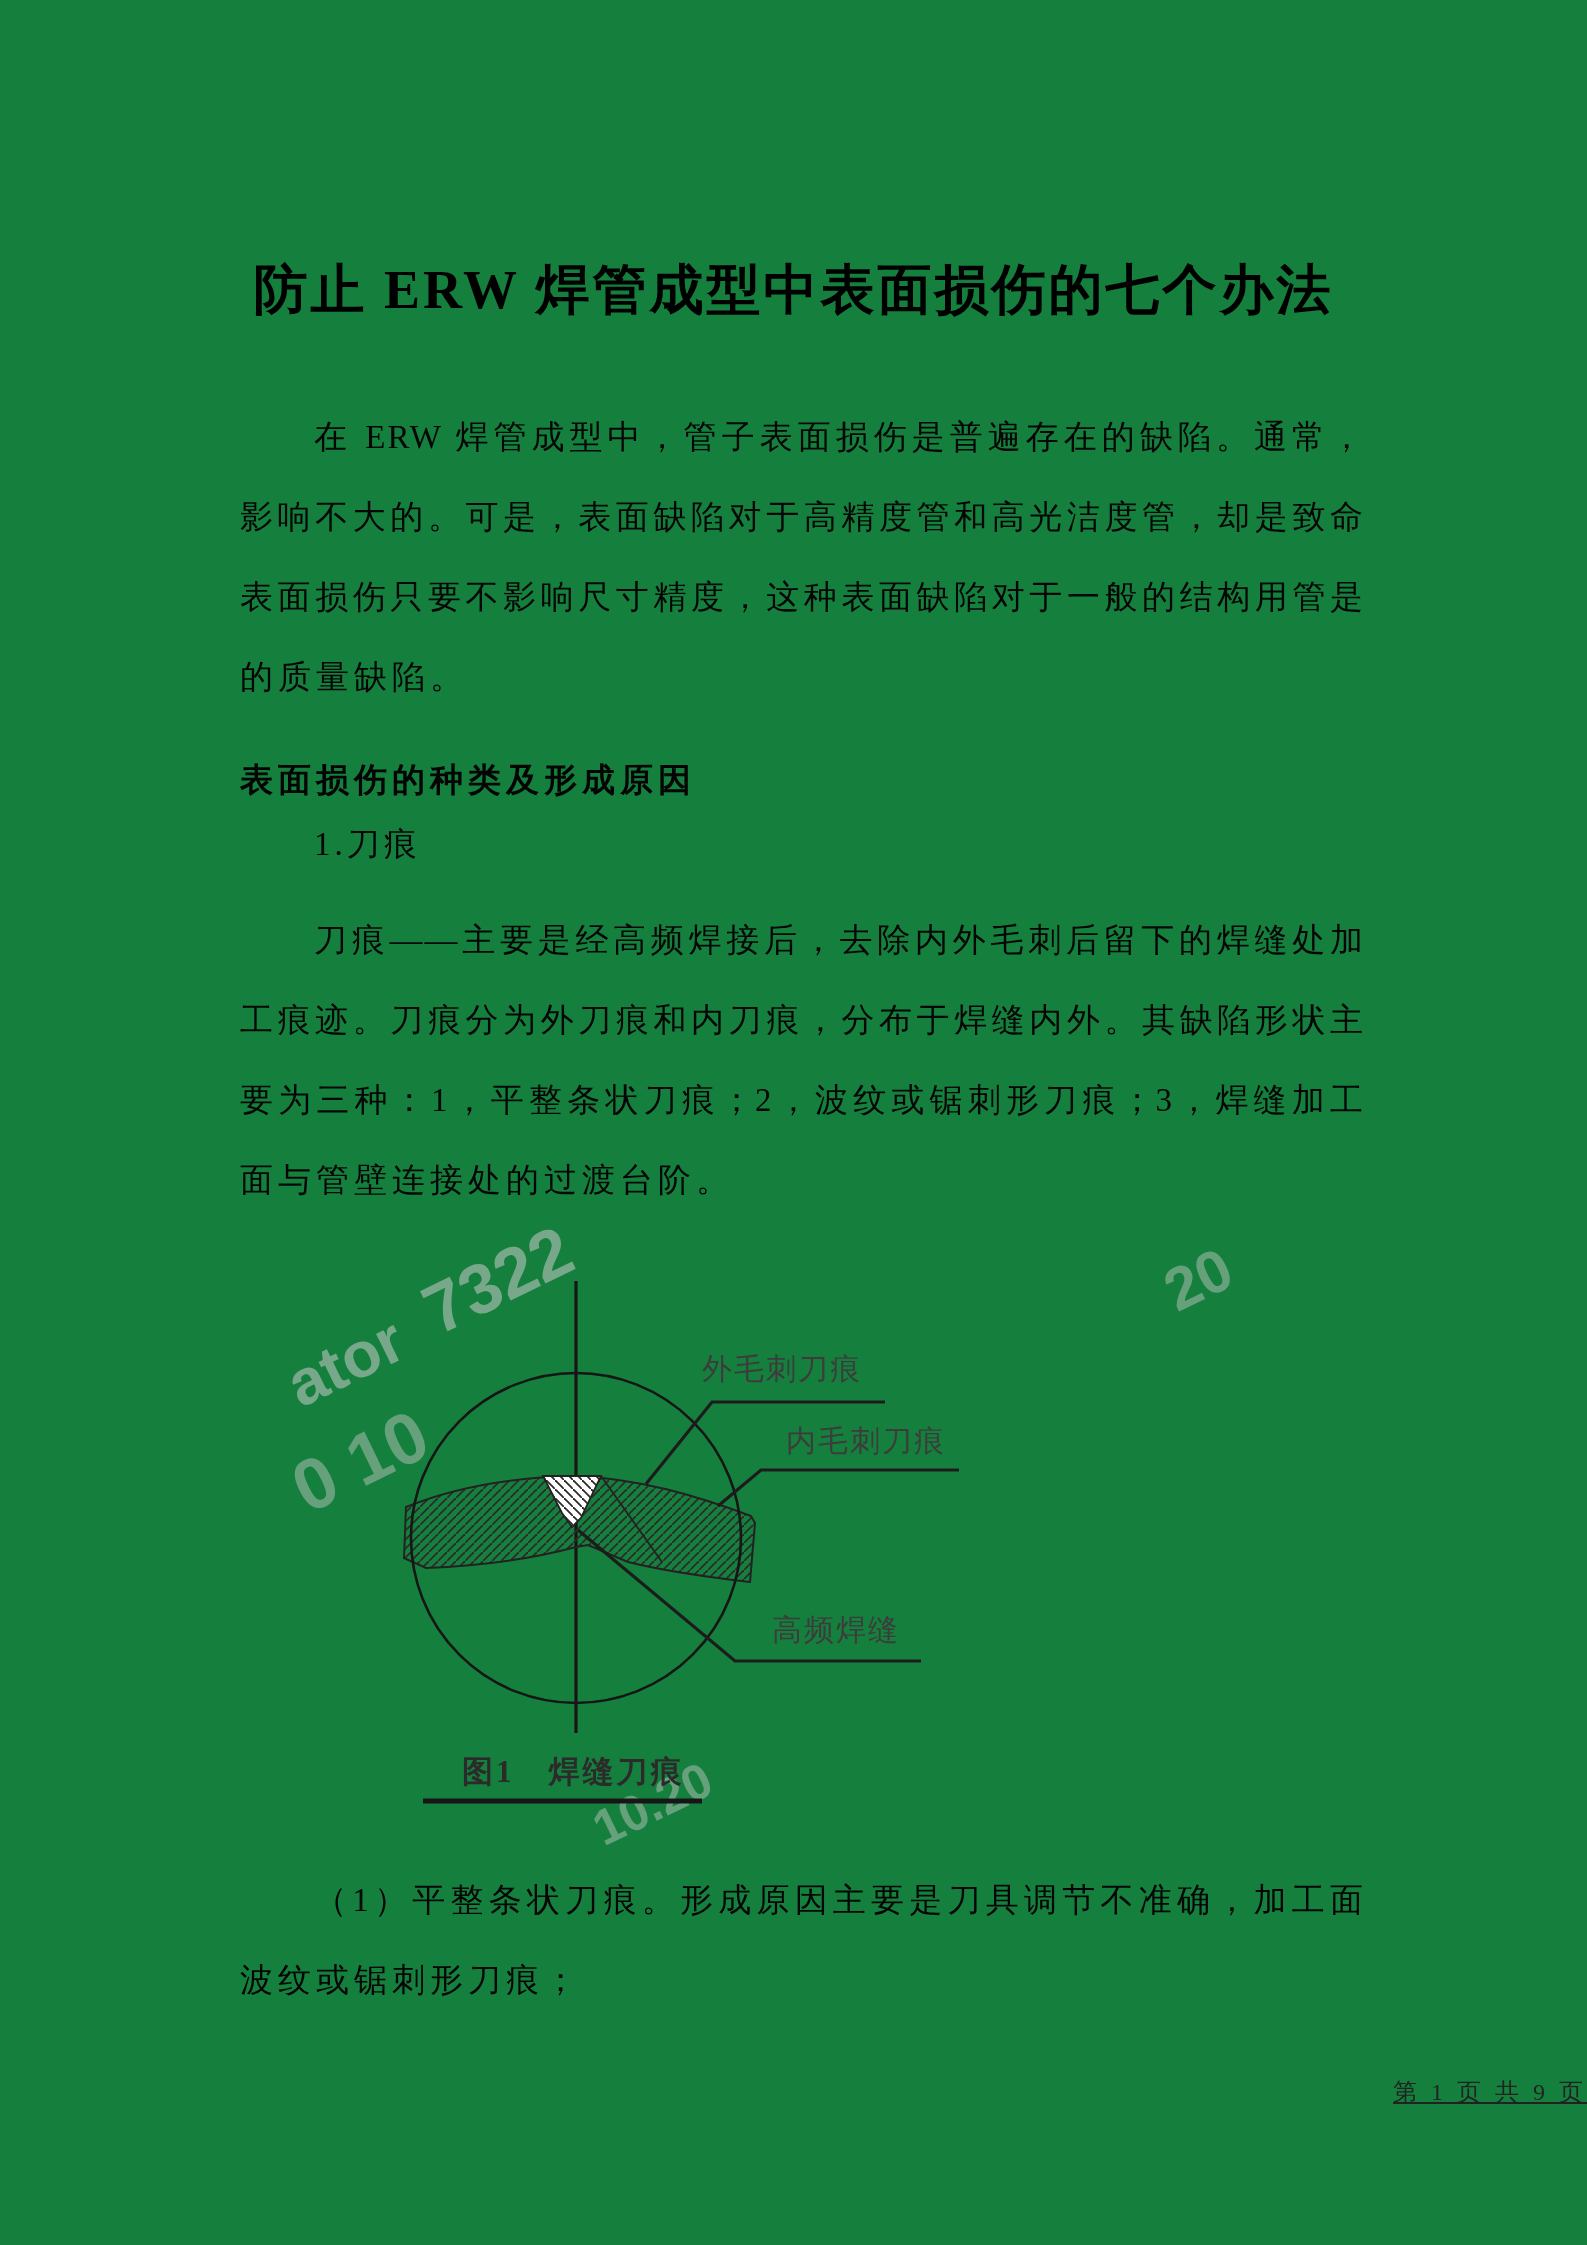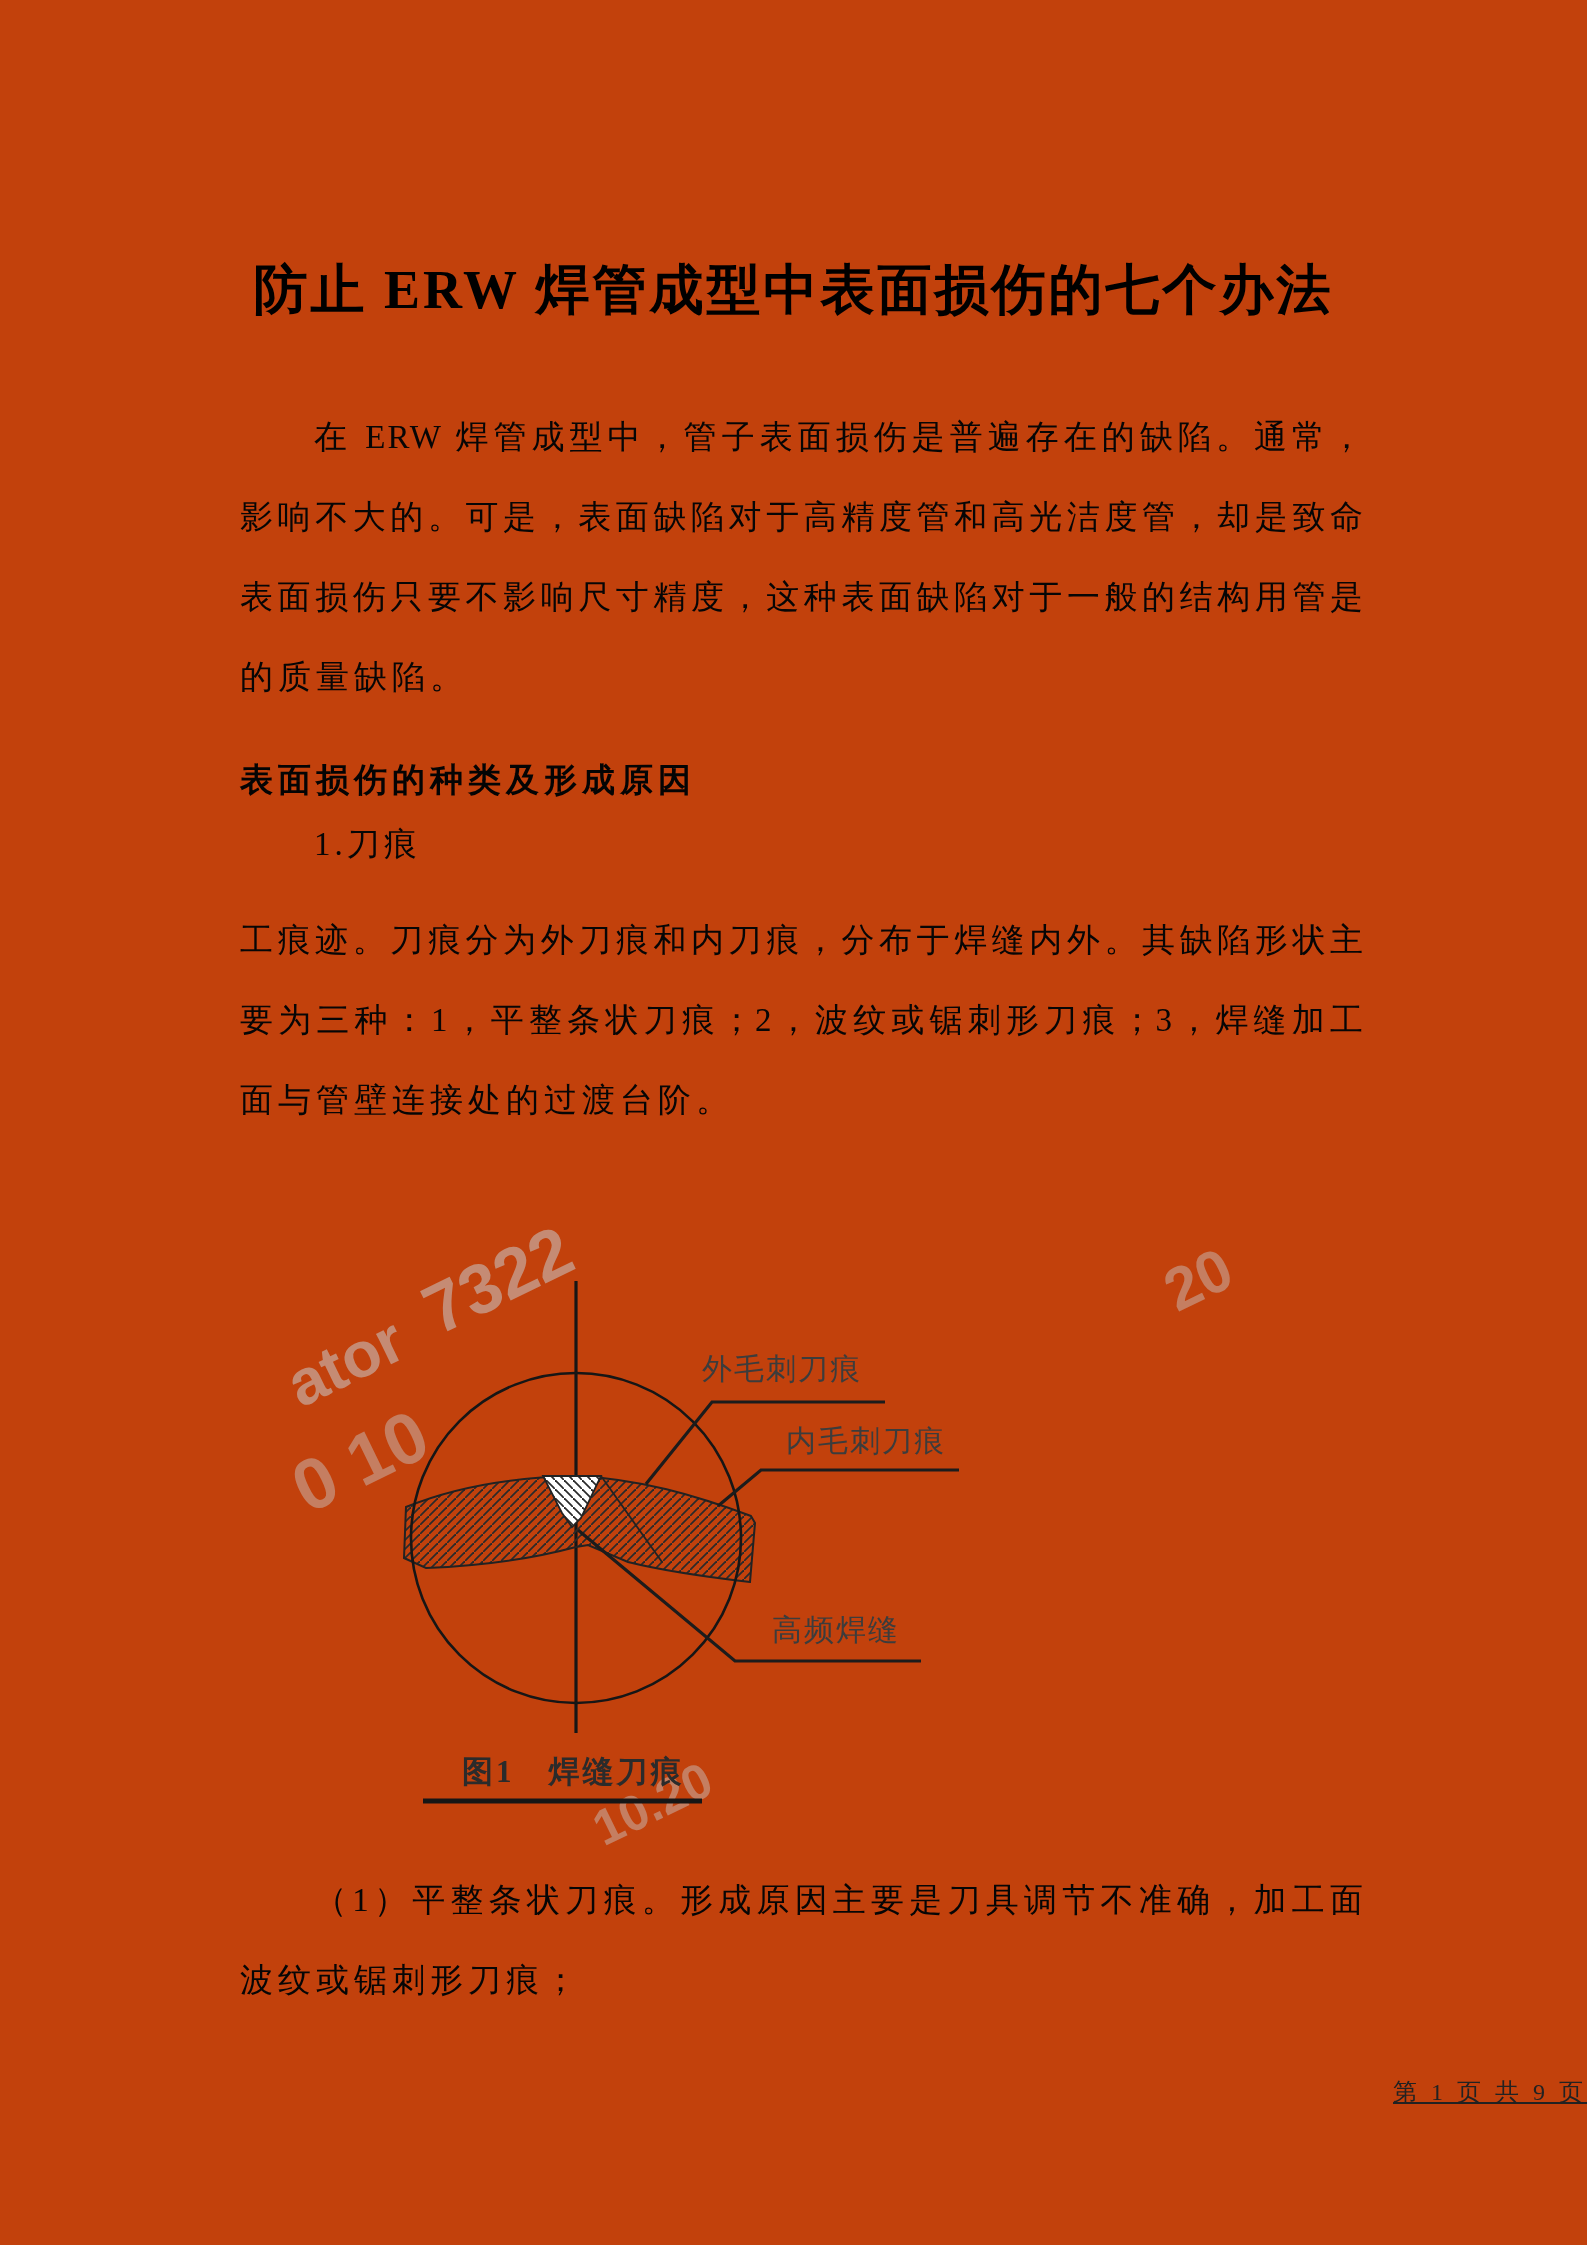--- a/index.html
+++ b/index.html
@@ -1,17 +1,17 @@
 <!DOCTYPE html>
 <html><head>
 <meta charset="utf-8">
 <style>
   html,body { margin:0; padding:0; background:#ffffff; }
   .page {
-    position:relative; width:1587px; height:2245px; background:#c2410c;
+    position:relative; width:1587px; height:2245px; background:#15803d;
     font-family:"Liberation Serif","DejaVu Serif",serif; color:#0a0a0a;
     overflow:hidden;
   }
   .doc-title {
     position:absolute; top:246px; left:0; width:100%; height:88px; line-height:88px;
     text-align:center; font-size:54px; font-weight:bold; letter-spacing:3px;
     color:#000;
   }
   .para { position:absolute; left:240px; width:1125px; }
   .line {
@@ -62,20 +62,21 @@
     <div class="line">影响不大的。可是，表面缺陷对于高精度管和高光洁度管，却是致命</div>
     <div class="line">表面损伤只要不影响尺寸精度，这种表面缺陷对于一般的结构用管是</div>
     <div class="line loose">的质量缺陷。</div>
   </div>
 
   <div class="section-heading">表面损伤的种类及形成原因</div>
 
   <div class="list-item">1.刀痕</div>
 
   <div class="para" style="top:900px">
+    <div class="line indent">刀痕——主要是经高频焊接后，去除内外毛刺后留下的焊缝处加</div>
     <div class="line">工痕迹。刀痕分为外刀痕和内刀痕，分布于焊缝内外。其缺陷形状主</div>
     <div class="line">要为三种：1，平整条状刀痕；2，波纹或锯刺形刀痕；3，焊缝加工</div>
     <div class="line loose">面与管壁连接处的过渡台阶。</div>
   </div>
 
   <div class="watermark wm1">7322</div>
   <div class="watermark wm2">ator</div>
   <div class="watermark wm3">0 10</div>
   <div class="watermark wm4">10.20</div>
   <div class="watermark wm5">20</div>

